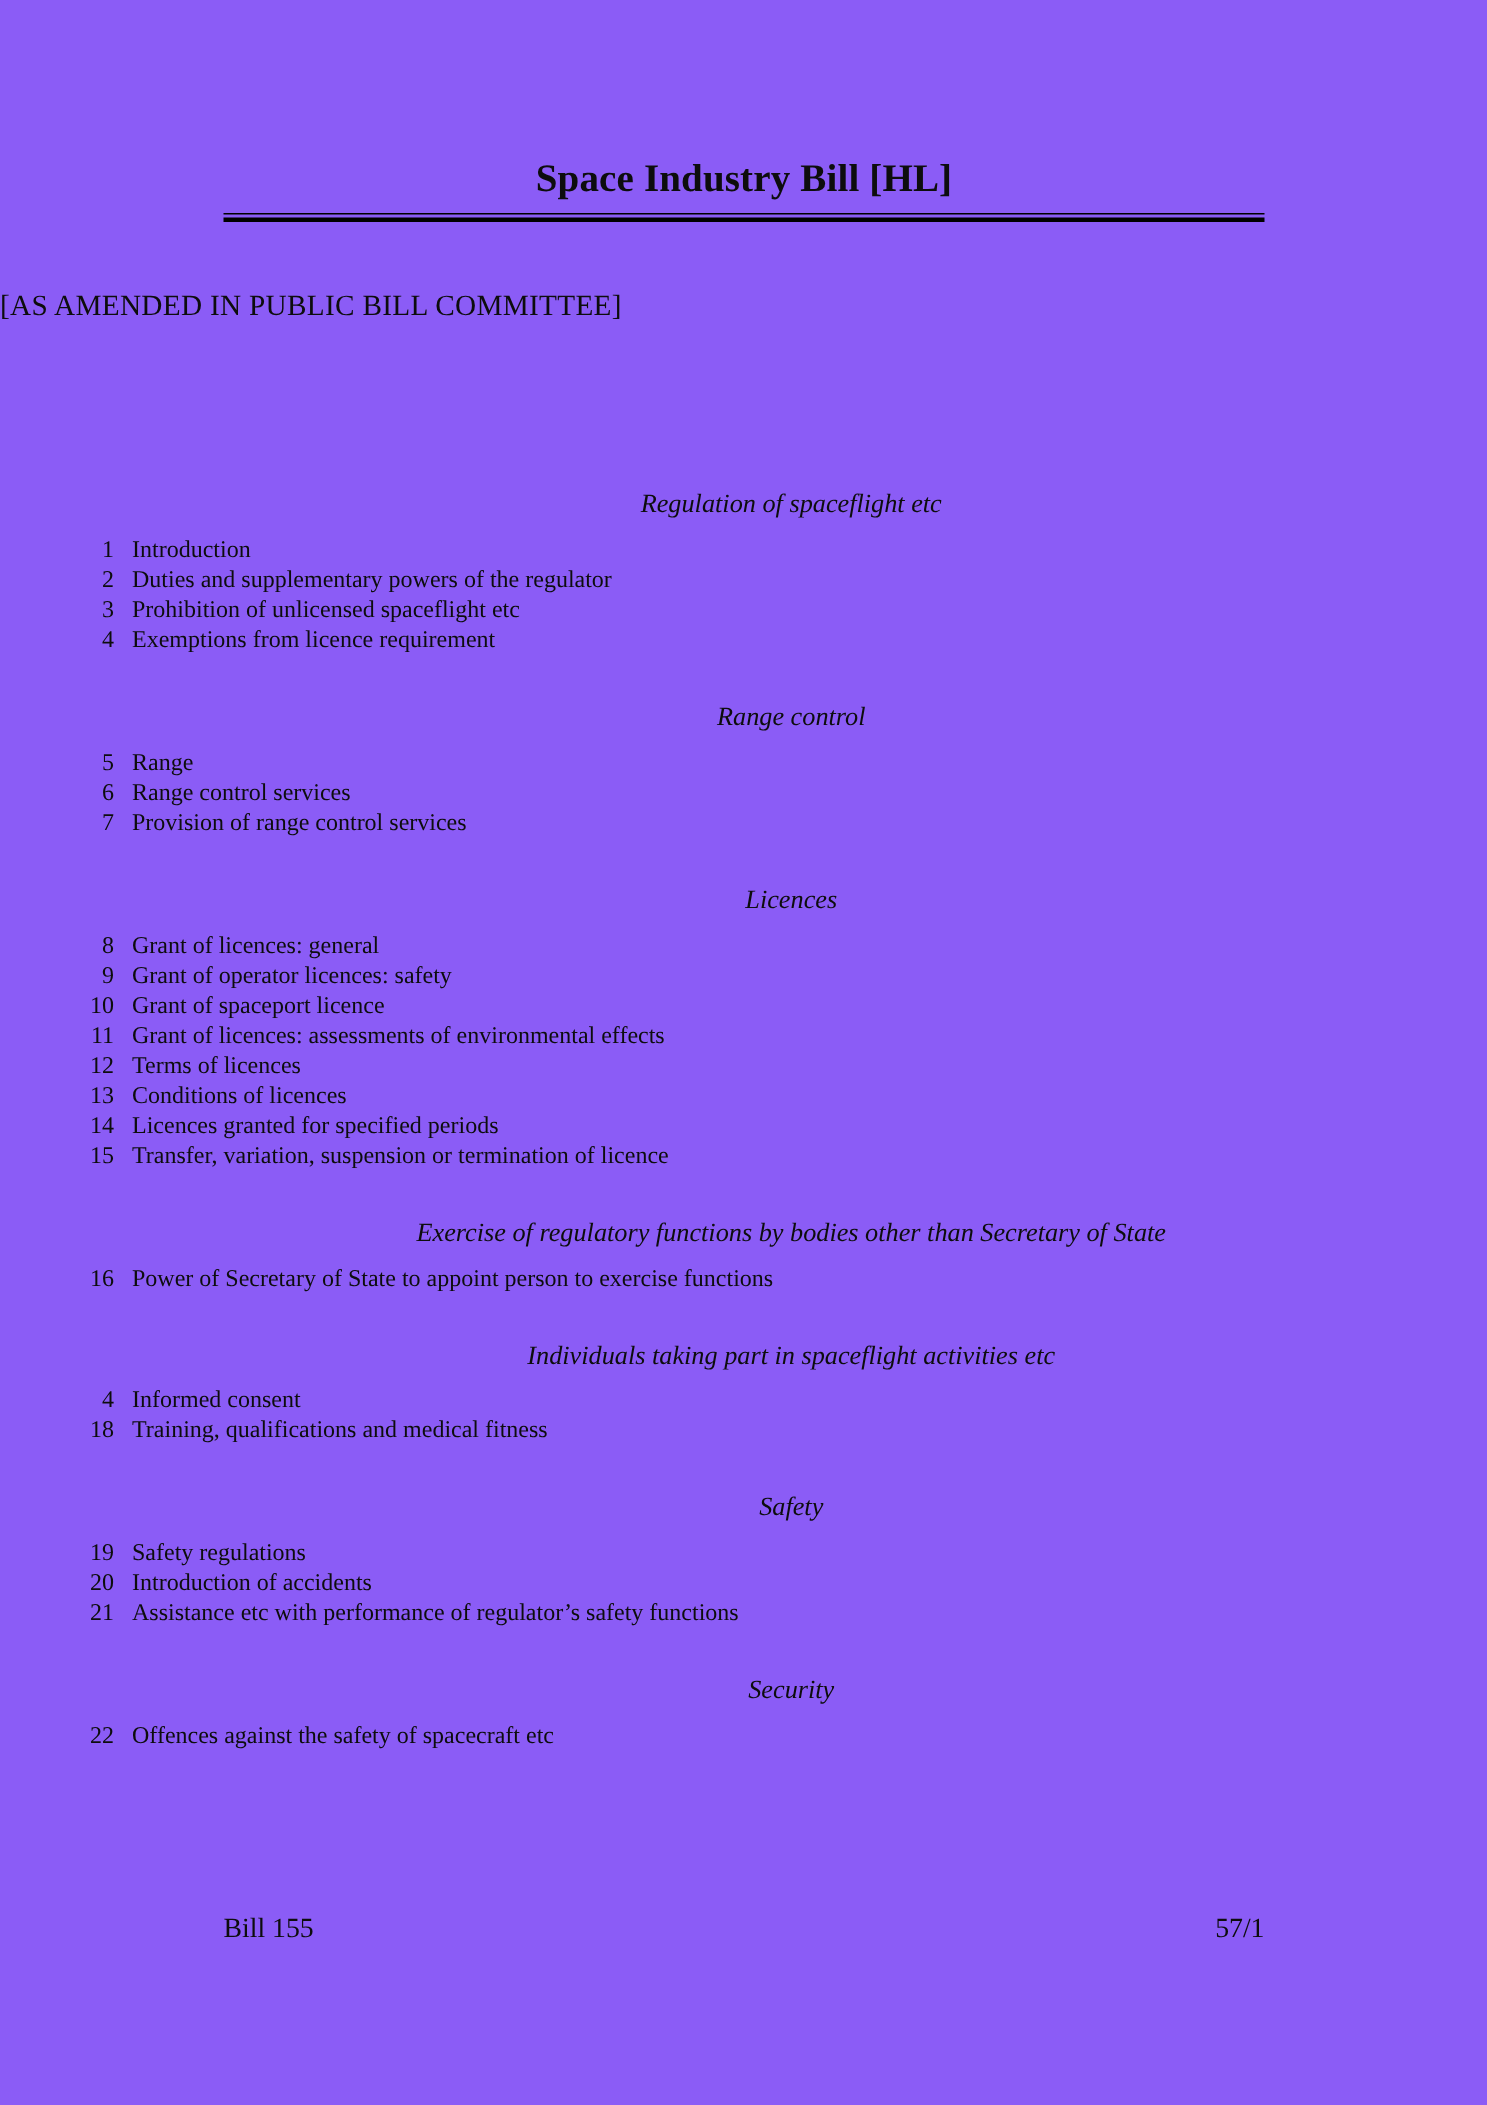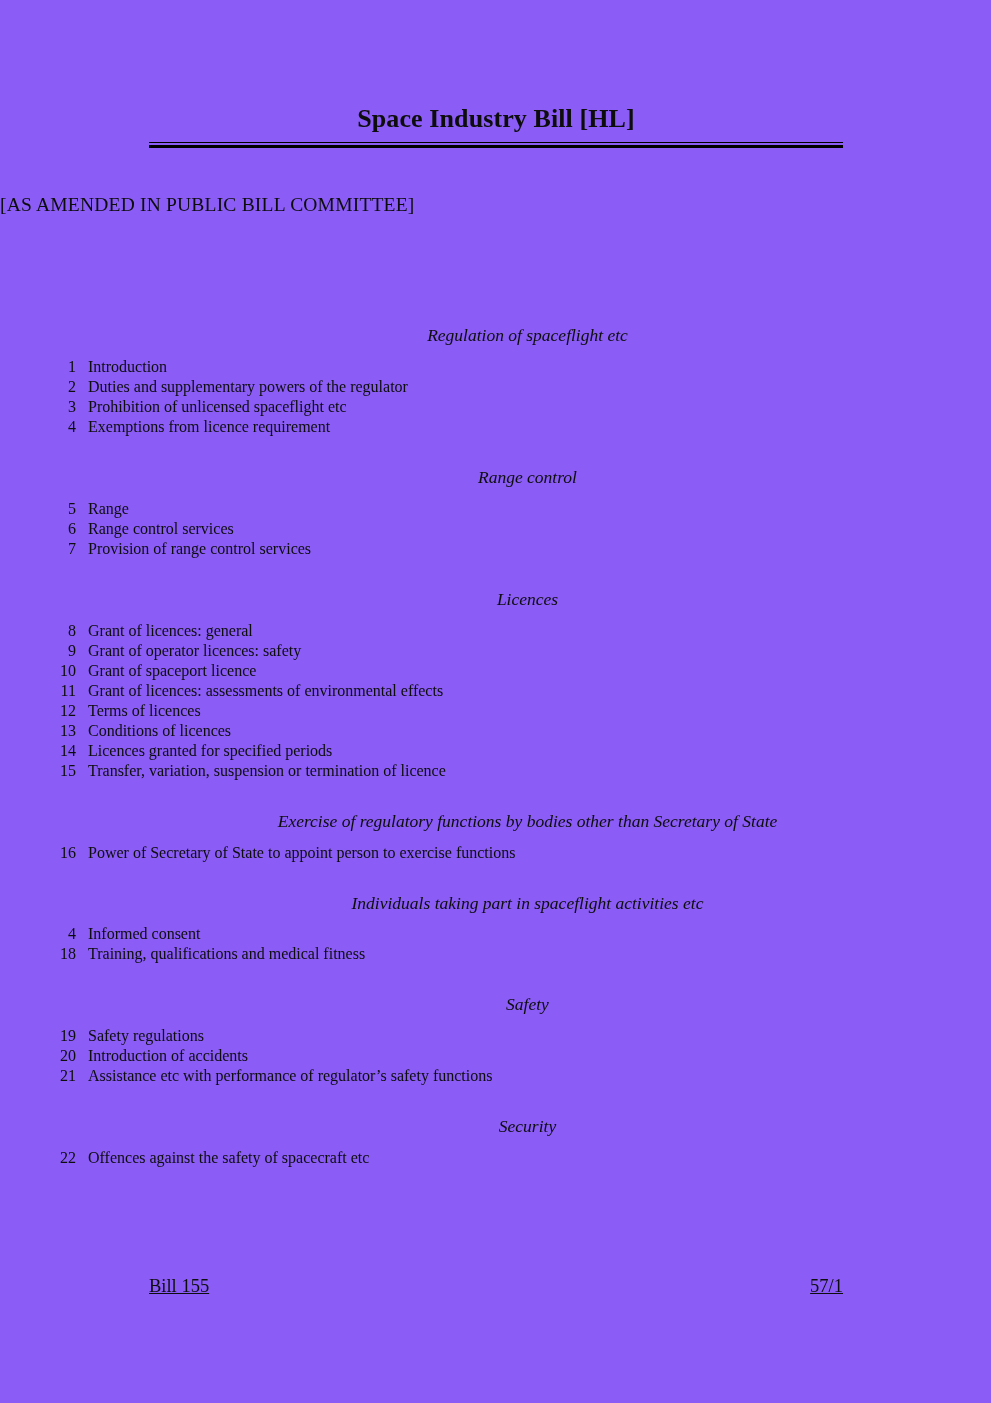--- a/index.html
+++ b/index.html
@@ -127,21 +127,20 @@
   
   .footer {
     position: absolute;
     left: 149px;
     top: 1276px;
     width: 694px;
     display: flex;
     justify-content: space-between;
     align-items: center;
     font-size: 18.5px;
-    text-decoration: underline;
   }
   .footer-left, .footer-right { white-space: nowrap; }
 </style>
 </head>
 <body>
 
 <div class="page">
 
   <div class="masthead">
     <h1 class="doc-title">Space Industry Bill [HL]</h1>

